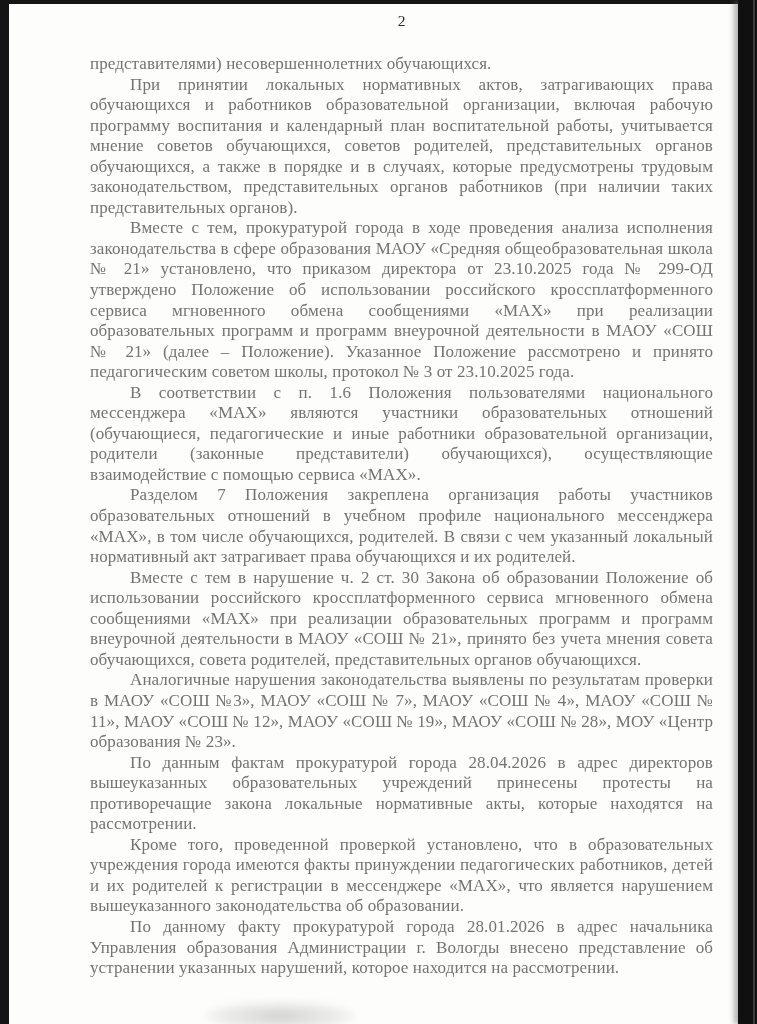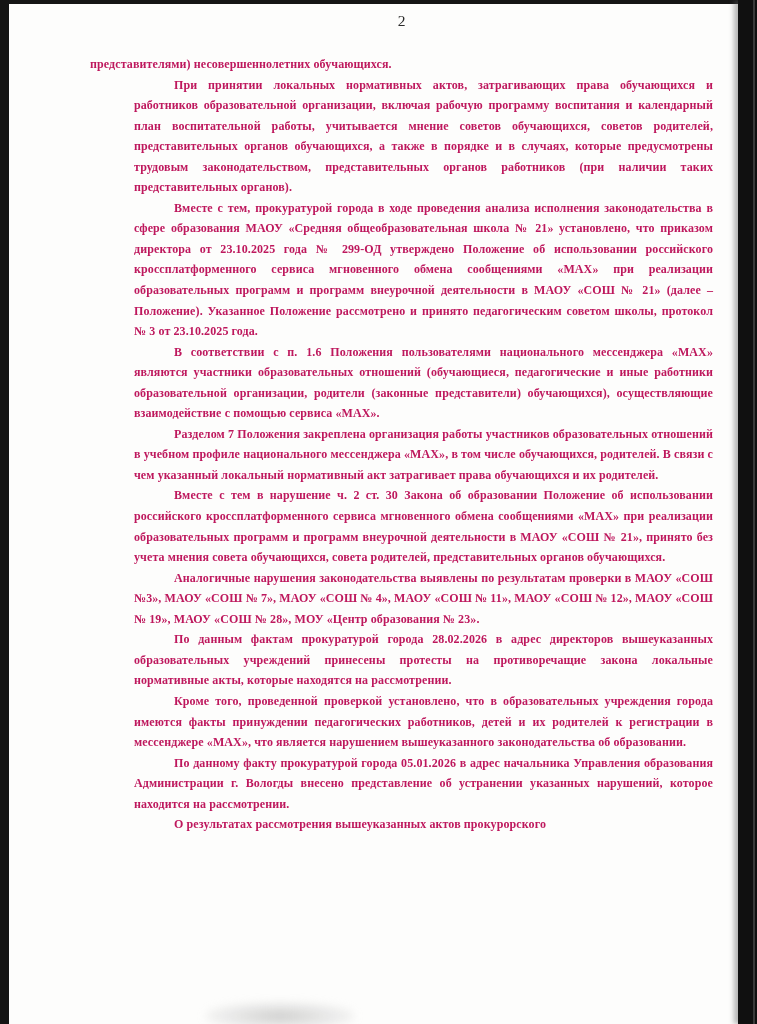--- a/index.html
+++ b/index.html
@@ -53,48 +53,46 @@
     left: 90px; top: 12px;
     width: 623px;
   }
   .page-number {
     text-align: center;
     font-size: 15.5px;
     color: #2a2a2a;
     margin-bottom: 24px;
   }
   .para {
-    font-size: 12px;
+    font-size: 17px;
     line-height: 20.55px;
-    color: #be185d;
+    color: #737373;
     text-align: justify;
     text-justify: inter-word;
     letter-spacing: 0.1px;
-    font-weight: bold;
   }
-  .para.indent { text-indent: 40px; margin-left: 44px; }
+  .para.indent { text-indent: 40px; }
 </style>
 </head>
 <body>
 
 <div class="scan-frame">
   <div class="bar-top"></div>
   <div class="bar-left"></div>
   <div class="bar-right"></div>
 
   <div class="page-body">
     <div class="page-number">2</div>
 
     <p class="para">представителями) несовершеннолетних обучающихся.</p>
     <p class="para indent">При принятии локальных нормативных актов, затрагивающих права обучающихся и работников образовательной организации, включая рабочую программу воспитания и календарный план воспитательной работы, учитывается мнение советов обучающихся, советов родителей, представительных органов обучающихся, а также в порядке и в случаях, которые предусмотрены трудовым законодательством, представительных органов работников (при наличии таких представительных органов).</p>
     <p class="para indent">Вместе с тем, прокуратурой города в ходе проведения анализа исполнения законодательства в сфере образования МАОУ «Средняя общеобразовательная школа № 21» установлено, что приказом директора от 23.10.2025 года № 299-ОД утверждено Положение об использовании российского кроссплатформенного сервиса мгновенного обмена сообщениями «МАХ» при реализации образовательных программ и программ внеурочной деятельности в МАОУ «СОШ № 21» (далее – Положение). Указанное Положение рассмотрено и принято педагогическим советом школы, протокол № 3 от 23.10.2025 года.</p>
     <p class="para indent">В соответствии с п. 1.6 Положения пользователями национального мессенджера «МАХ» являются участники образовательных отношений (обучающиеся, педагогические и иные работники образовательной организации, родители (законные представители) обучающихся), осуществляющие взаимодействие с помощью сервиса «МАХ».</p>
     <p class="para indent">Разделом 7 Положения закреплена организация работы участников образовательных отношений в учебном профиле национального мессенджера «МАХ», в том числе обучающихся, родителей. В связи с чем указанный локальный нормативный акт затрагивает права обучающихся и их родителей.</p>
     <p class="para indent">Вместе с тем в нарушение ч. 2 ст. 30 Закона об образовании  Положение об использовании российского кроссплатформенного сервиса мгновенного обмена сообщениями «МАХ» при реализации образовательных программ и программ внеурочной деятельности в МАОУ «СОШ № 21», принято без учета мнения совета обучающихся, совета родителей, представительных органов обучающихся.</p>
     <p class="para indent">Аналогичные нарушения законодательства выявлены по результатам проверки в МАОУ «СОШ №3», МАОУ «СОШ № 7», МАОУ «СОШ № 4», МАОУ «СОШ № 11», МАОУ «СОШ № 12», МАОУ «СОШ № 19», МАОУ «СОШ № 28», МОУ «Центр образования № 23».</p>
-    <p class="para indent">По данным фактам прокуратурой города 28.02.2026 в адрес директоров вышеуказанных образовательных учреждений принесены протесты на противоречащие закона локальные нормативные акты, которые находятся на рассмотрении.</p>
+    <p class="para indent">По данным фактам прокуратурой города 28.04.2026 в адрес директоров вышеуказанных образовательных учреждений принесены протесты на противоречащие закона локальные нормативные акты, которые находятся на рассмотрении.</p>
     <p class="para indent">Кроме того, проведенной проверкой установлено, что в образовательных учреждения города имеются факты принуждении педагогических работников, детей и их родителей к регистрации в мессенджере «МАХ», что является нарушением вышеуказанного законодательства об образовании.</p>
-    <p class="para indent">По данному факту прокуратурой города 05.01.2026 в адрес начальника Управления образования Администрации г. Вологды внесено представление об устранении указанных нарушений, которое находится на рассмотрении.</p>
-    <p class="para indent">О результатах рассмотрения вышеуказанных актов прокурорского</p>
+    <p class="para indent">По данному факту прокуратурой города 28.01.2026 в адрес начальника Управления образования Администрации г. Вологды внесено представление об устранении указанных нарушений, которое находится на рассмотрении.</p>
   </div>
 
   <div class="bottom-smudge"></div>
 </div>
 
 </body></html>

